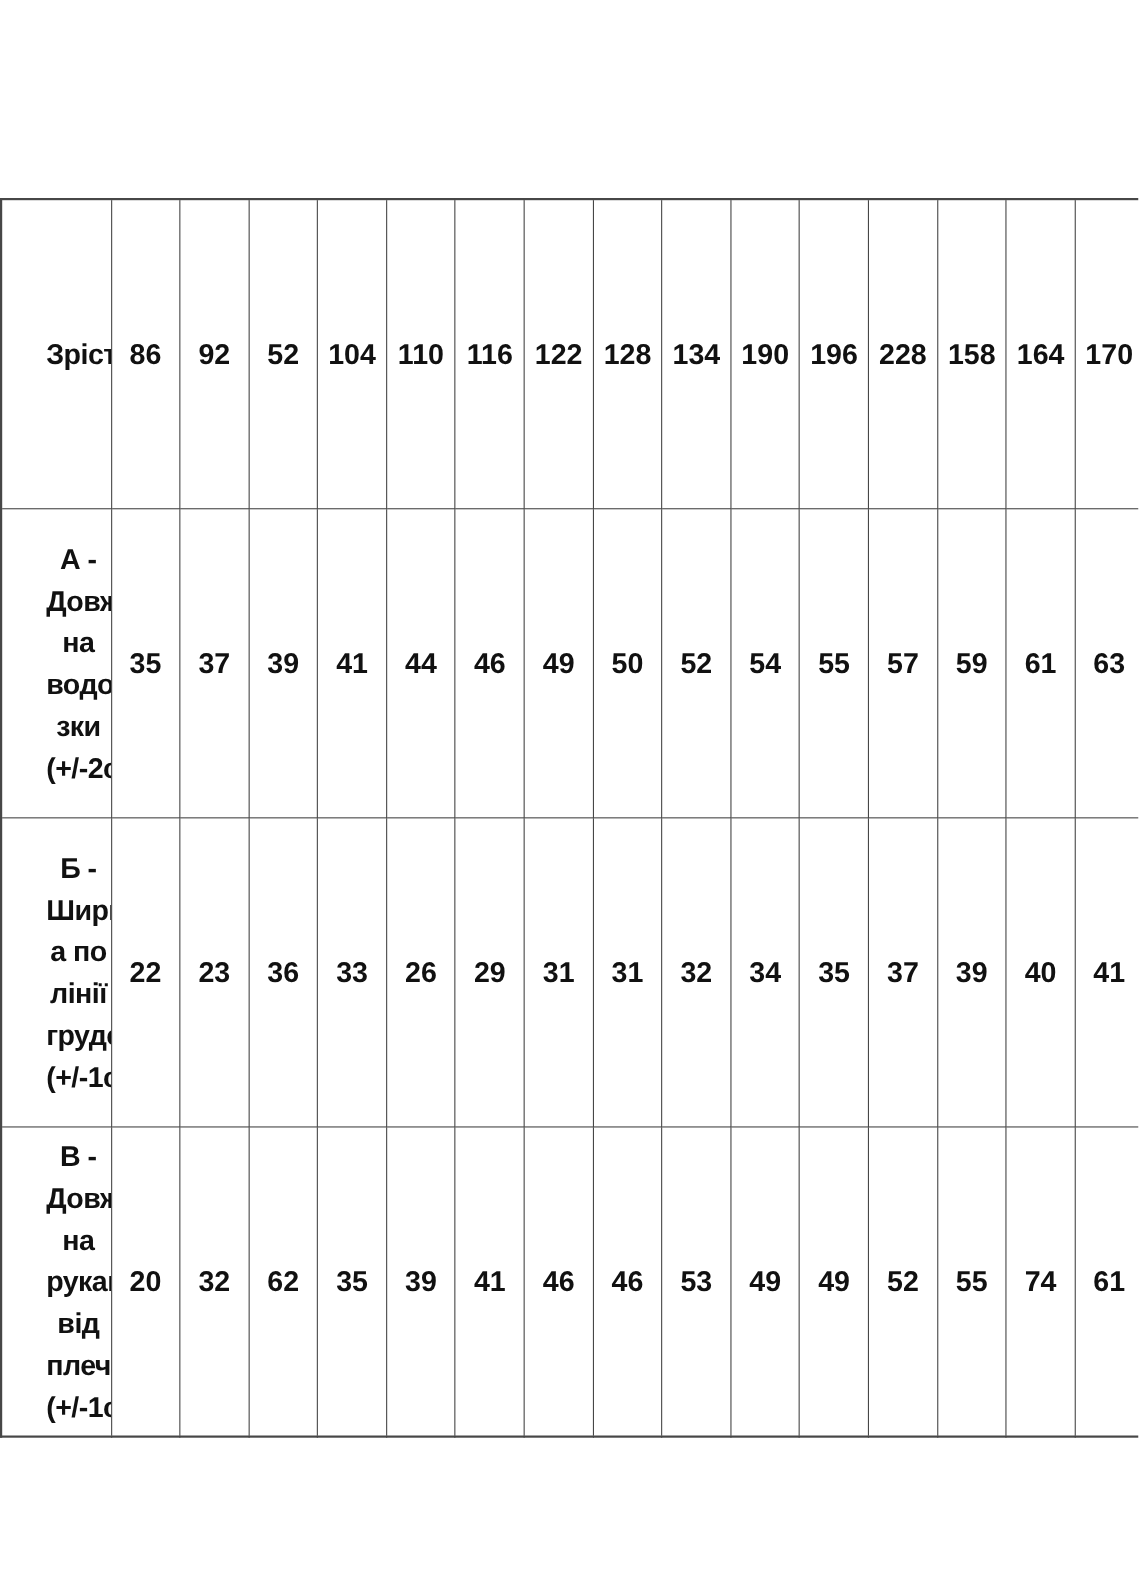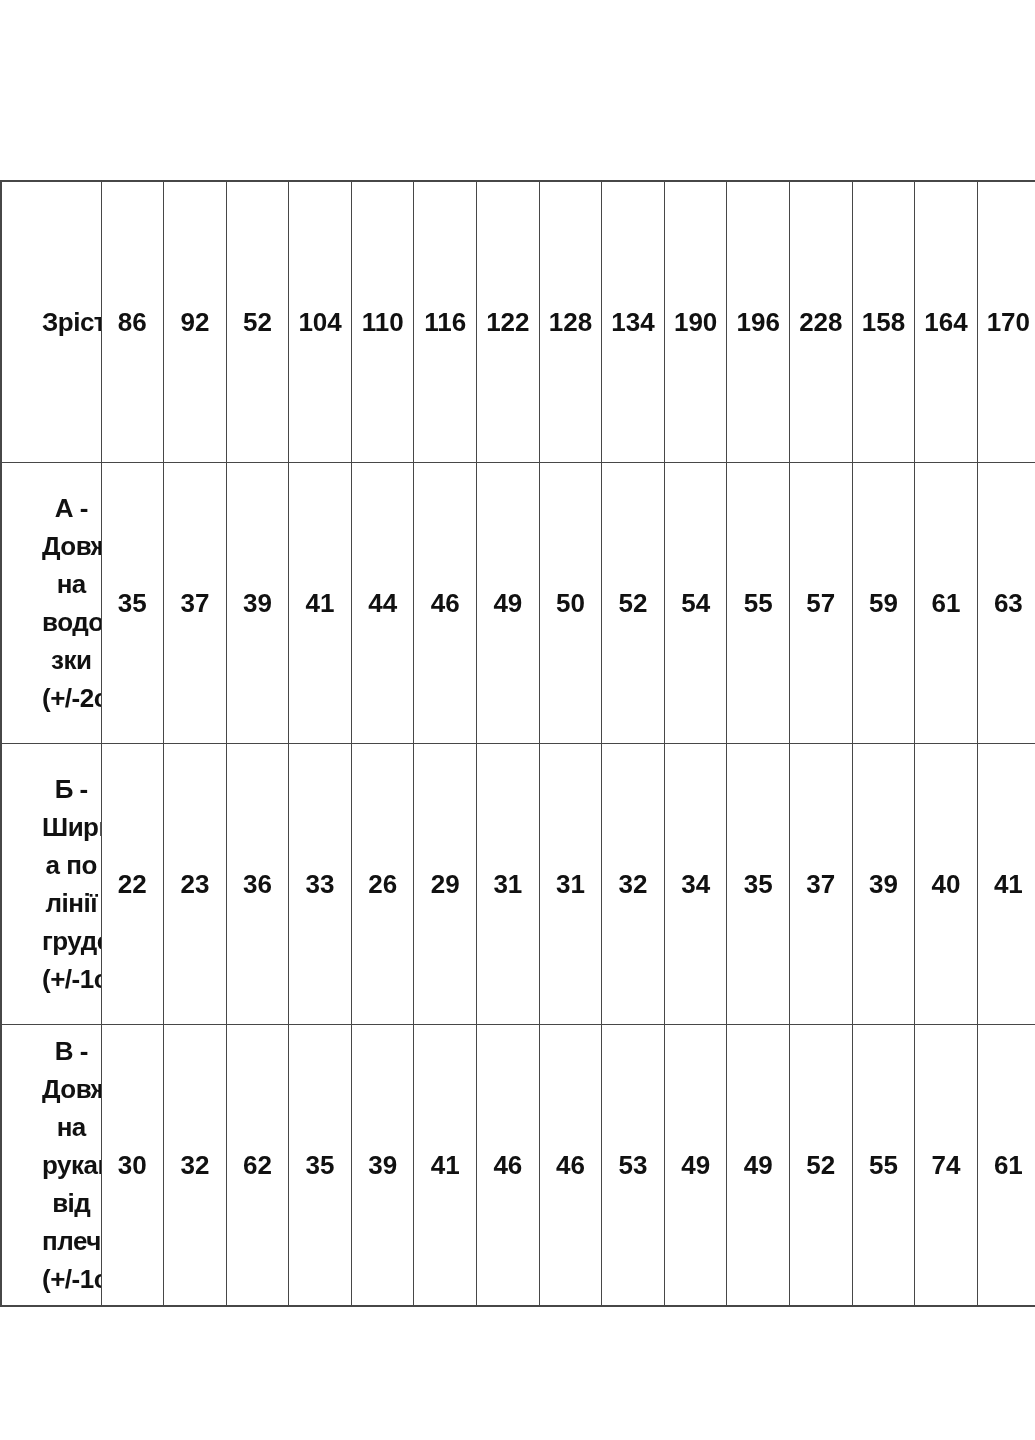--- a/index.html
+++ b/index.html
@@ -136,21 +136,21 @@
           <td class="value-cell">41</td>
         </tr>
         <tr>
           <td class="label-cell">В -
 Довжи
 на
 рукава
 від
 плеча
 (+/-1см)</td>
-          <td class="value-cell">30</td>
+          <td class="value-cell">20</td>
           <td class="value-cell">32</td>
           <td class="value-cell">62</td>
           <td class="value-cell">35</td>
           <td class="value-cell">39</td>
           <td class="value-cell">41</td>
           <td class="value-cell">46</td>
           <td class="value-cell">46</td>
           <td class="value-cell">53</td>
           <td class="value-cell">49</td>
           <td class="value-cell">49</td>

